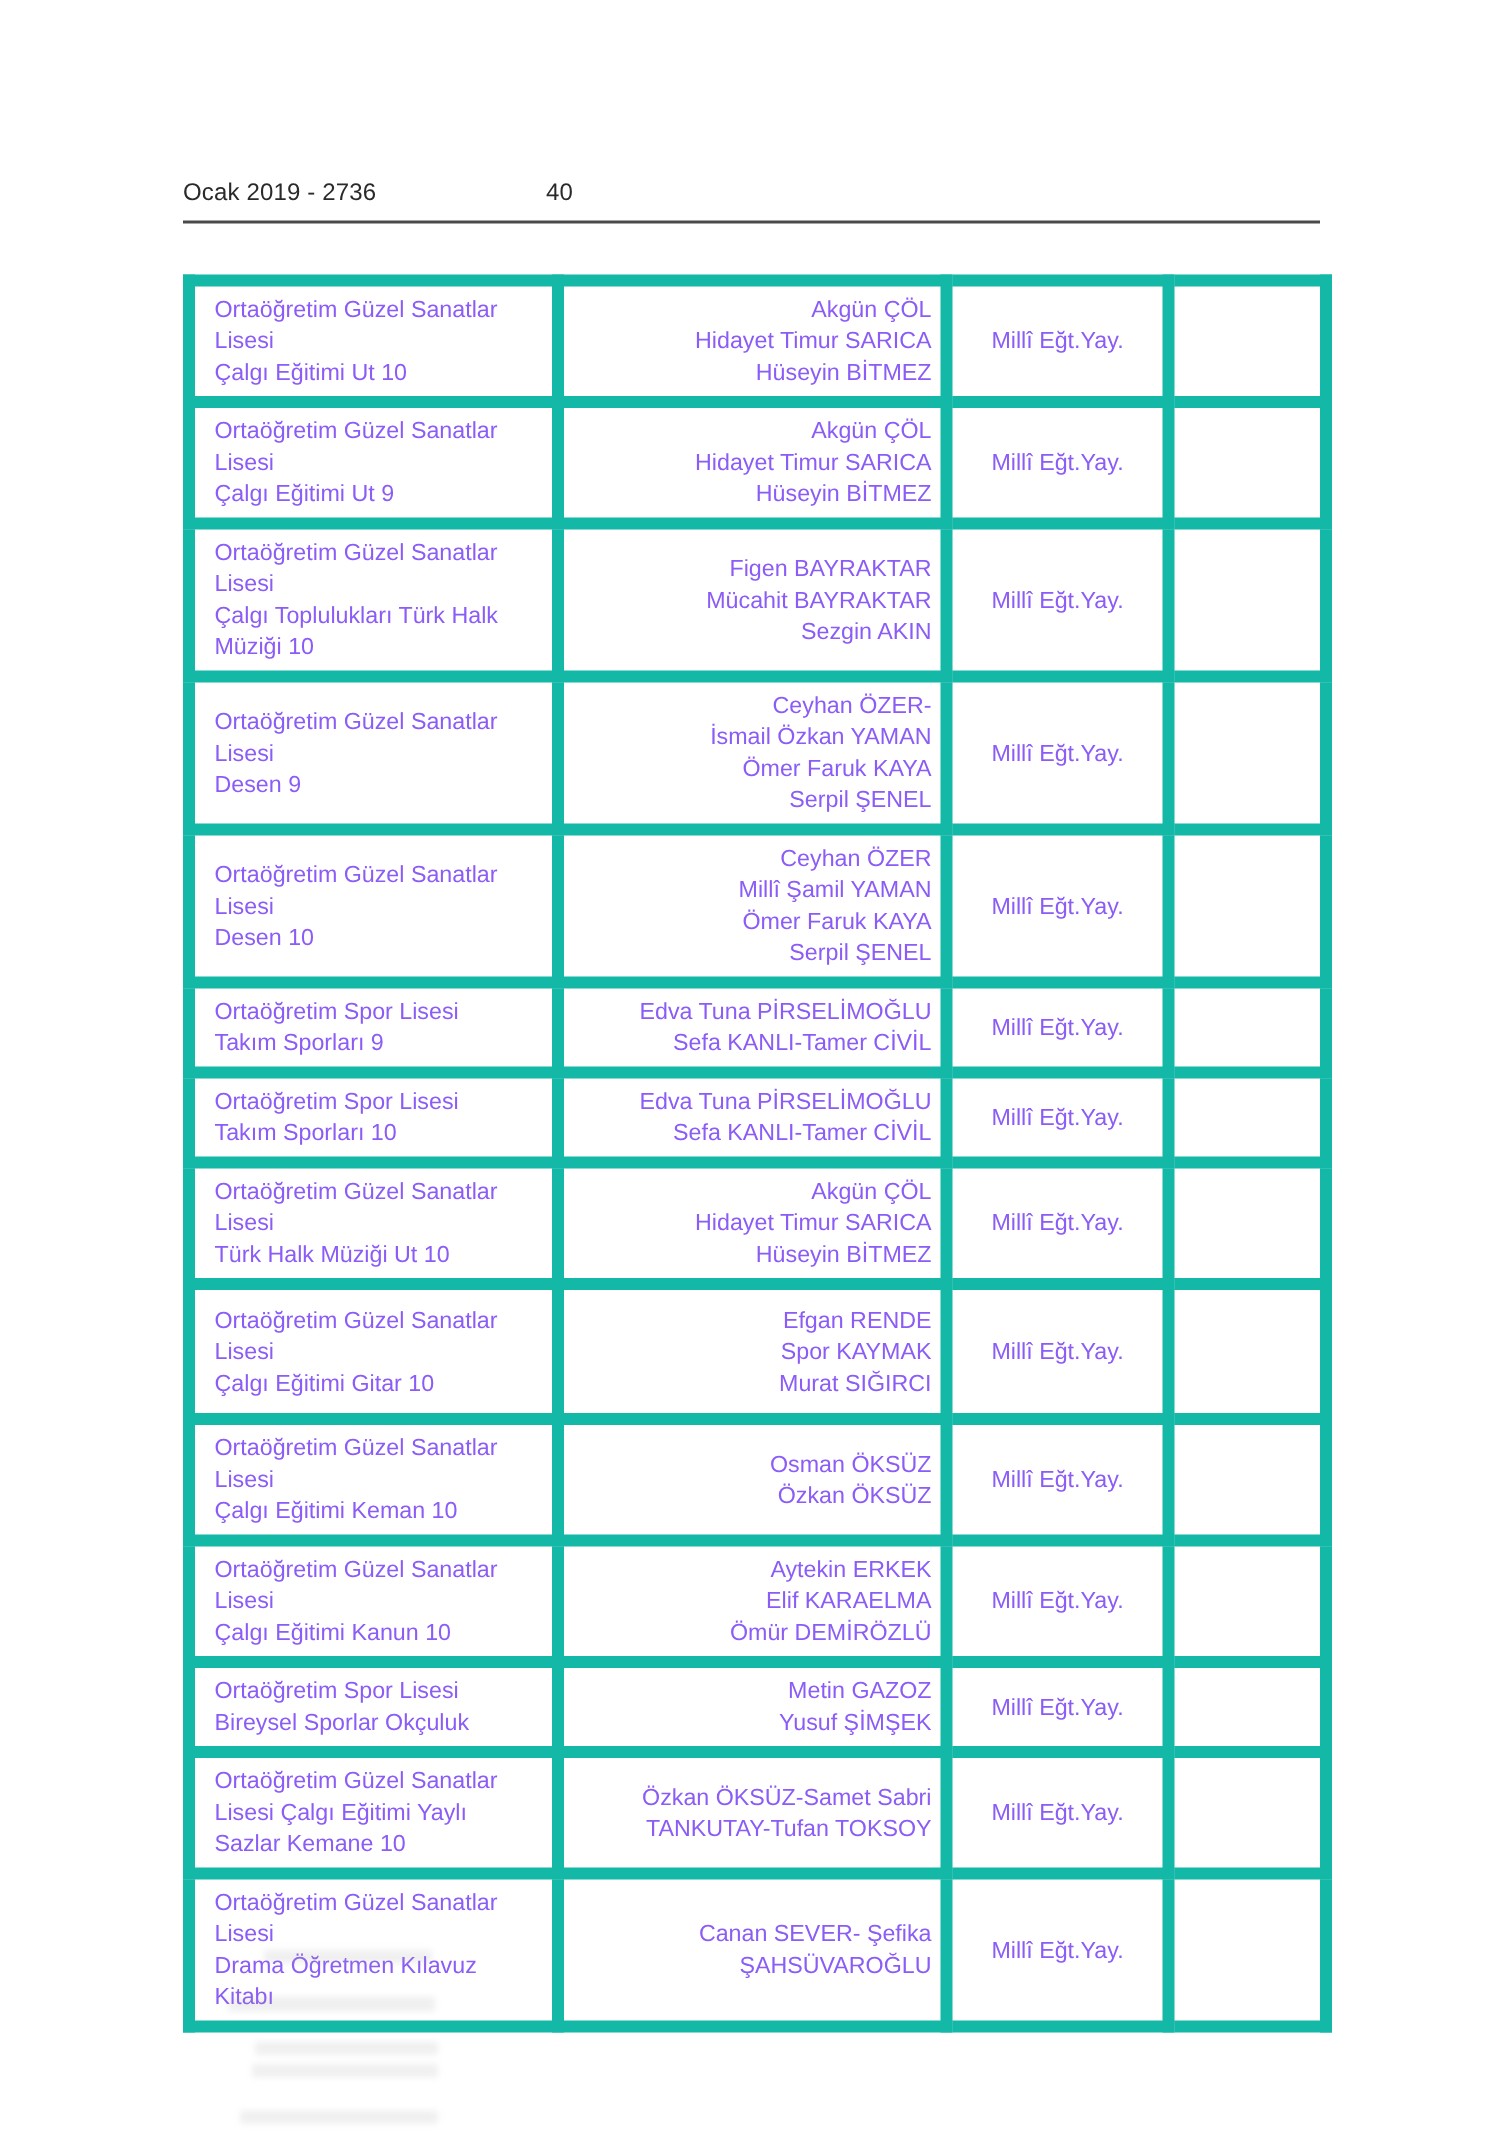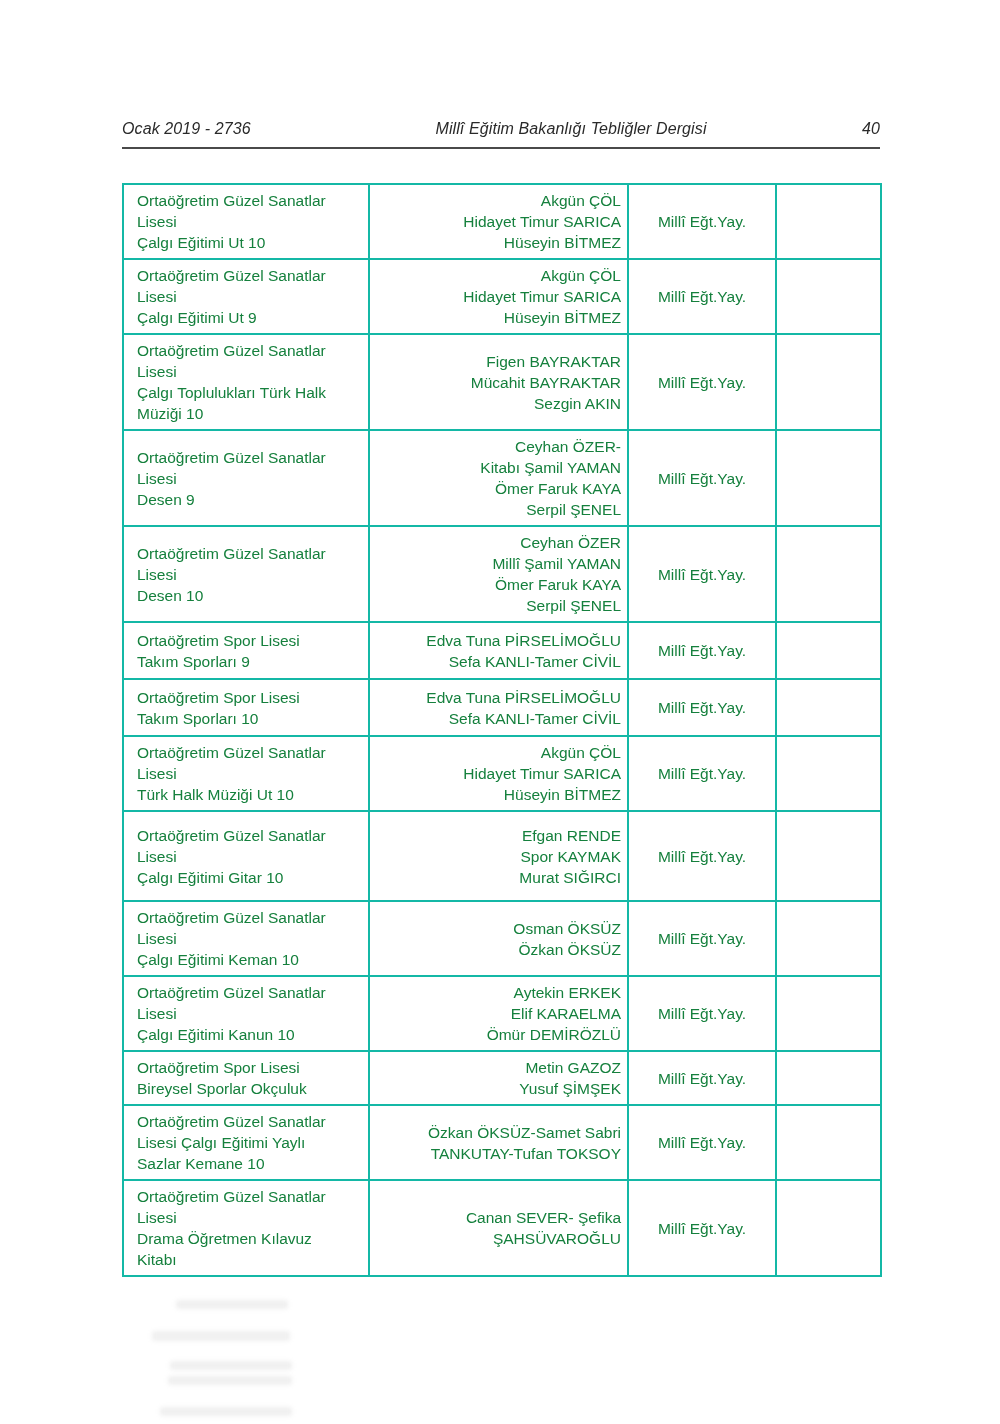--- a/index.html
+++ b/index.html
@@ -16,21 +16,20 @@
   
   .header {
     position: absolute;
     left: 122px;
     top: 120px;
     width: 758px;
     display: flex;
     align-items: center;
     font-size: 16px;
     letter-spacing: 0.1px;
-    font-style: italic;
   }
   .header .issue   { width: 200px; text-align: left; }
   .header .title   { flex: 1; text-align: center; }
   .header .pagenum { width: 60px; text-align: right; }
   .header-rule {
     position: absolute;
     left: 122px;
     top: 147px;
     width: 758px;
     height: 2px;
@@ -43,25 +42,25 @@
     left: 122px;
     top: 183px;
     width: 758px;
   }
   table.books {
     border-collapse: collapse;
     table-layout: fixed;
     width: 758px;
   }
   table.books td {
-    border: 2px solid #14b8a6;
+    border: 8px solid #14b8a6;
     vertical-align: middle;
     font-size: 15.5px;
     line-height: 21px;
-    color: #15803d;
+    color: #8b5cf6;
     overflow: hidden;
   }
   td.course {
     padding: 5px 6px 5px 13px;
     white-space: pre-line;
     text-align: left;
   }
   td.authors {
     padding: 5px 6px 5px 14px;
     white-space: pre-line;
@@ -82,21 +81,20 @@
     pointer-events: none;
   }
 </style>
 </head>
 <body>
 
 <div class="page">
 
   <div class="header">
     <div class="issue">Ocak 2019 - 2736</div>
-    <div class="title">Millî Eğitim Bakanlığı Tebliğler Dergisi</div>
     <div class="pagenum">40</div>
   </div>
   <div class="header-rule"></div>
 
   <div class="table-wrap">
     <table class="books">
       <colgroup>
         <col style="width:246px">
         <col style="width:259px">
         <col style="width:148px">
@@ -135,21 +133,21 @@
 Sezgin AKIN</td>
       <td class="publisher">Millî Eğt.Yay.</td>
       <td class="empty"></td>
     </tr>
 
     <tr style="height: 90px;">
       <td class="course">Ortaöğretim Güzel Sanatlar
 Lisesi
 Desen 9</td>
       <td class="authors">Ceyhan ÖZER-
-Kitabı Şamil YAMAN
+İsmail Özkan YAMAN
 Ömer Faruk KAYA
 Serpil ŞENEL</td>
       <td class="publisher">Millî Eğt.Yay.</td>
       <td class="empty"></td>
     </tr>
 
     <tr style="height: 90px;">
       <td class="course">Ortaöğretim Güzel Sanatlar
 Lisesi
 Desen 10</td>

